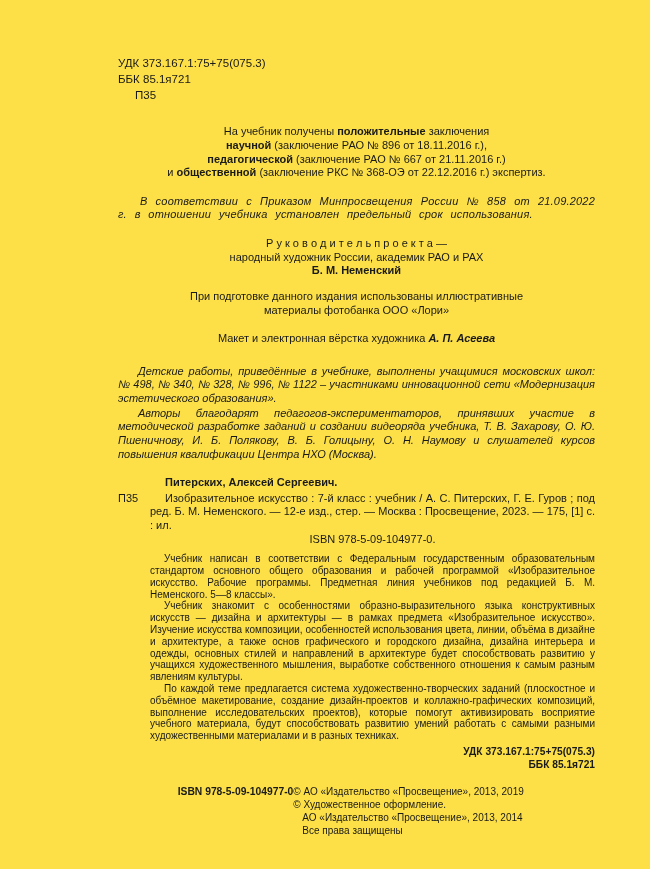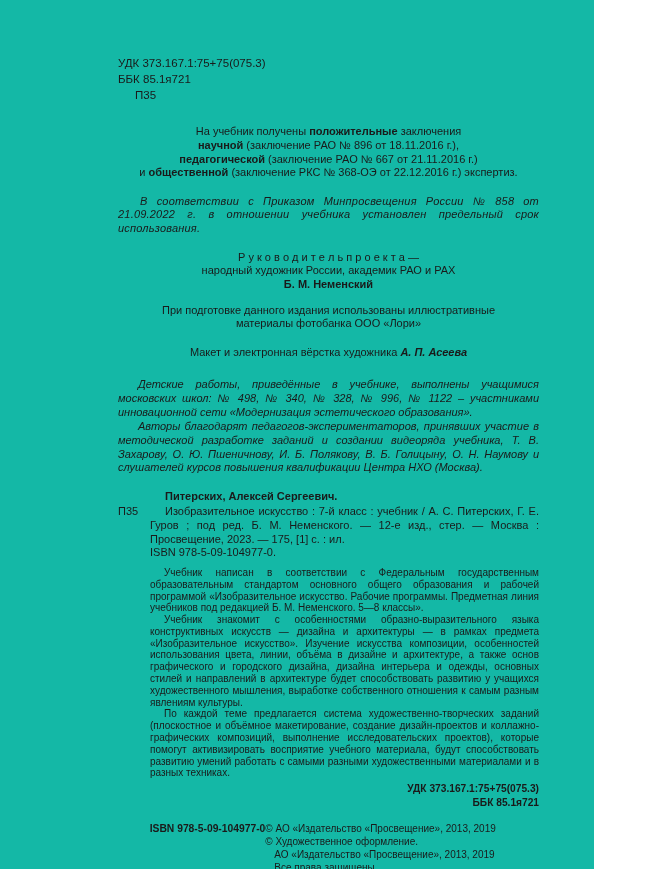--- a/index.html
+++ b/index.html
@@ -5,21 +5,21 @@
   * { margin:0; padding:0; box-sizing:border-box; }
   html, body { background:#ffffff; }
   body {
     width:650px; height:869px;
     font-family:"Liberation Sans", sans-serif;
     color:#1a1a1a;
     font-size:11px;
     line-height:1.24;
     overflow:hidden;
   }
-  .page { width:594px; height:869px; padding:55px 55px 30px 118px; background:#14b8a6; }
+  .page { width:650px; height:869px; padding:55px 55px 30px 118px; background:#fde047; }
   .bold { font-weight:700; }
   .italic { font-style:italic; }
   .centered { text-align:center; }
 
   .top-codes { font-size:11.5px; line-height:1.4; }
   .p35 { padding-left:17px; }
 
   .expertise { margin-top:22px; }
   .expertise .exp-line b { font-weight:700; }
 
@@ -31,21 +31,21 @@
 
   .italic-notes { margin-top:19px; font-style:italic; text-align:justify; }
   .italic-notes p { text-indent:20px; }
   .italic-notes p + p { margin-top:1px; }
 
   .catalog { margin-top:15px; margin-left:32px; }
   .catalog .author { margin-left:15px; margin-bottom:2px; }
   .entry-wrap { position:relative; }
   .hang-code { position:absolute; left:-32px; top:0; }
   .entry { text-align:justify; text-indent:15px; }
-  .isbn-line { margin-left:0; }
+  .isbn-line { margin-left:0;text-align:center; }
 
   .annotation { margin-top:7px; margin-left:32px; font-size:10px; line-height:1.18; text-align:justify; }
   .annotation p { text-indent:14px; }
 
   .bottom-codes { margin-top:3px; text-align:right; font-size:10.2px; font-weight:700; line-height:1.3; }
 
   .footer { margin-top:13px; display:flex; justify-content:center; font-size:10px; line-height:1.32; }
   .footer .isbn { font-weight:700; font-size:10.3px; }
   .copyright { width:242px; }
   .copyright .cont { padding-left:9px; }
@@ -106,18 +106,18 @@
   <div class="bottom-codes">
     <div>УДК 373.167.1:75+75(075.3)</div>
     <div>ББК 85.1я721</div>
   </div>
 
   <div class="footer">
     <div class="isbn">ISBN 978-5-09-104977-0</div>
     <div class="copyright">
       <div>© АО «Издательство «Просвещение», 2013, 2019</div>
       <div>© Художественное оформление.</div>
-      <div class="cont">АО «Издательство «Просвещение», 2013, 2019</div>
+      <div class="cont">АО «Издательство «Просвещение», 2013, 2014</div>
       <div class="cont">Все права защищены</div>
     </div>
   </div>
 
 </div>
 
 </body></html>

